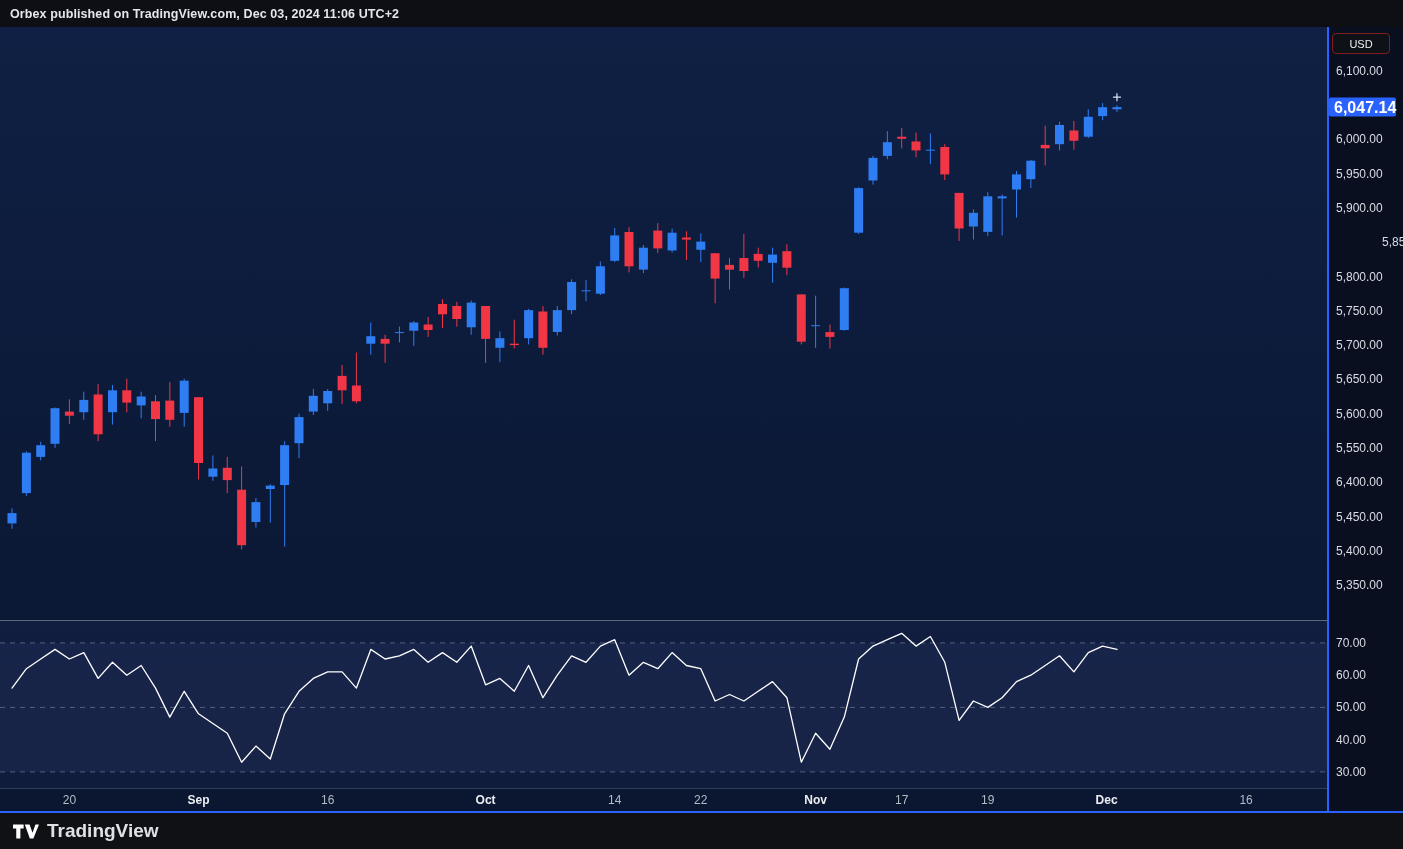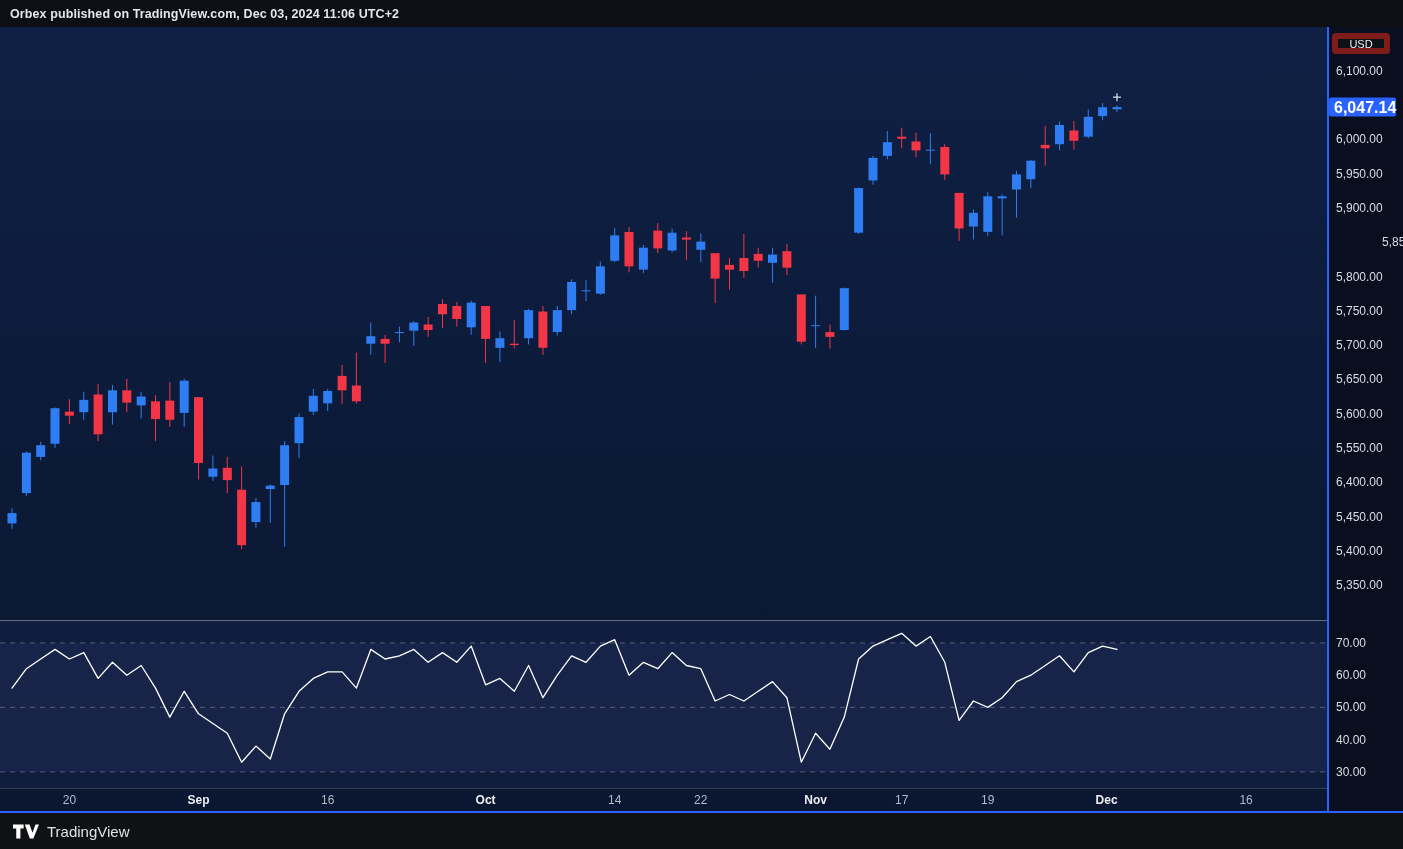--- a/index.html
+++ b/index.html
@@ -32,35 +32,35 @@
   .time-axis .tick{position:absolute;top:50%;transform:translate(-50%,-50%);white-space:nowrap;}
   .time-axis .tick.major{color:#eceef2;font-weight:700;}
   
   .price-axis{
     position:relative;width:72px;flex:1;background:#0a0f20;
     border-left:2px solid #2962ff;color:#d9dde5;font-size:12px;cursor:ns-resize;
   }
   .plabel{position:absolute;left:7px;transform:translateY(-50%);white-space:nowrap;}
   .usd-btn{
     position:absolute;top:6px;left:3px;width:58px;height:21px;
-    background:#0f1118;border:6px solid #7f1d1d;border-radius:4px;
+    background:#0f1118;border:1px solid #7f1d1d;border-radius:4px;
     color:#edeff4;font-size:11px;display:flex;align-items:center;justify-content:center;
     cursor:pointer;box-sizing:border-box;
   }
   .price-badge{
     position:absolute;left:0;width:67px;height:19px;background:#2962ff;color:#fff;
     font-size:16px;font-weight:600;display:flex;align-items:center;padding-left:5px;
     transform:translateY(-50%);border-radius:2px;box-sizing:border-box;
   }
   
   .footer{
     height:36px;background:#101115;display:flex;align-items:center;
     padding-left:13px;gap:8px;
   }
-  .tv-word{color:#dfe1e5;font-size:15px;font-weight:400;cursor:pointer;}
+  .tv-word{color:#dfe1e5;font-size:19px;font-weight:700;cursor:pointer;}
   .tv-logo{display:flex;align-items:center;cursor:pointer;}
 </style>
 </head>
 <body>
 
 <div class="page">
 
   <header class="top-bar">
     <span>Orbex published on TradingView.com, Dec 03, 2024 11:06 UTC+2</span>
   </header>

